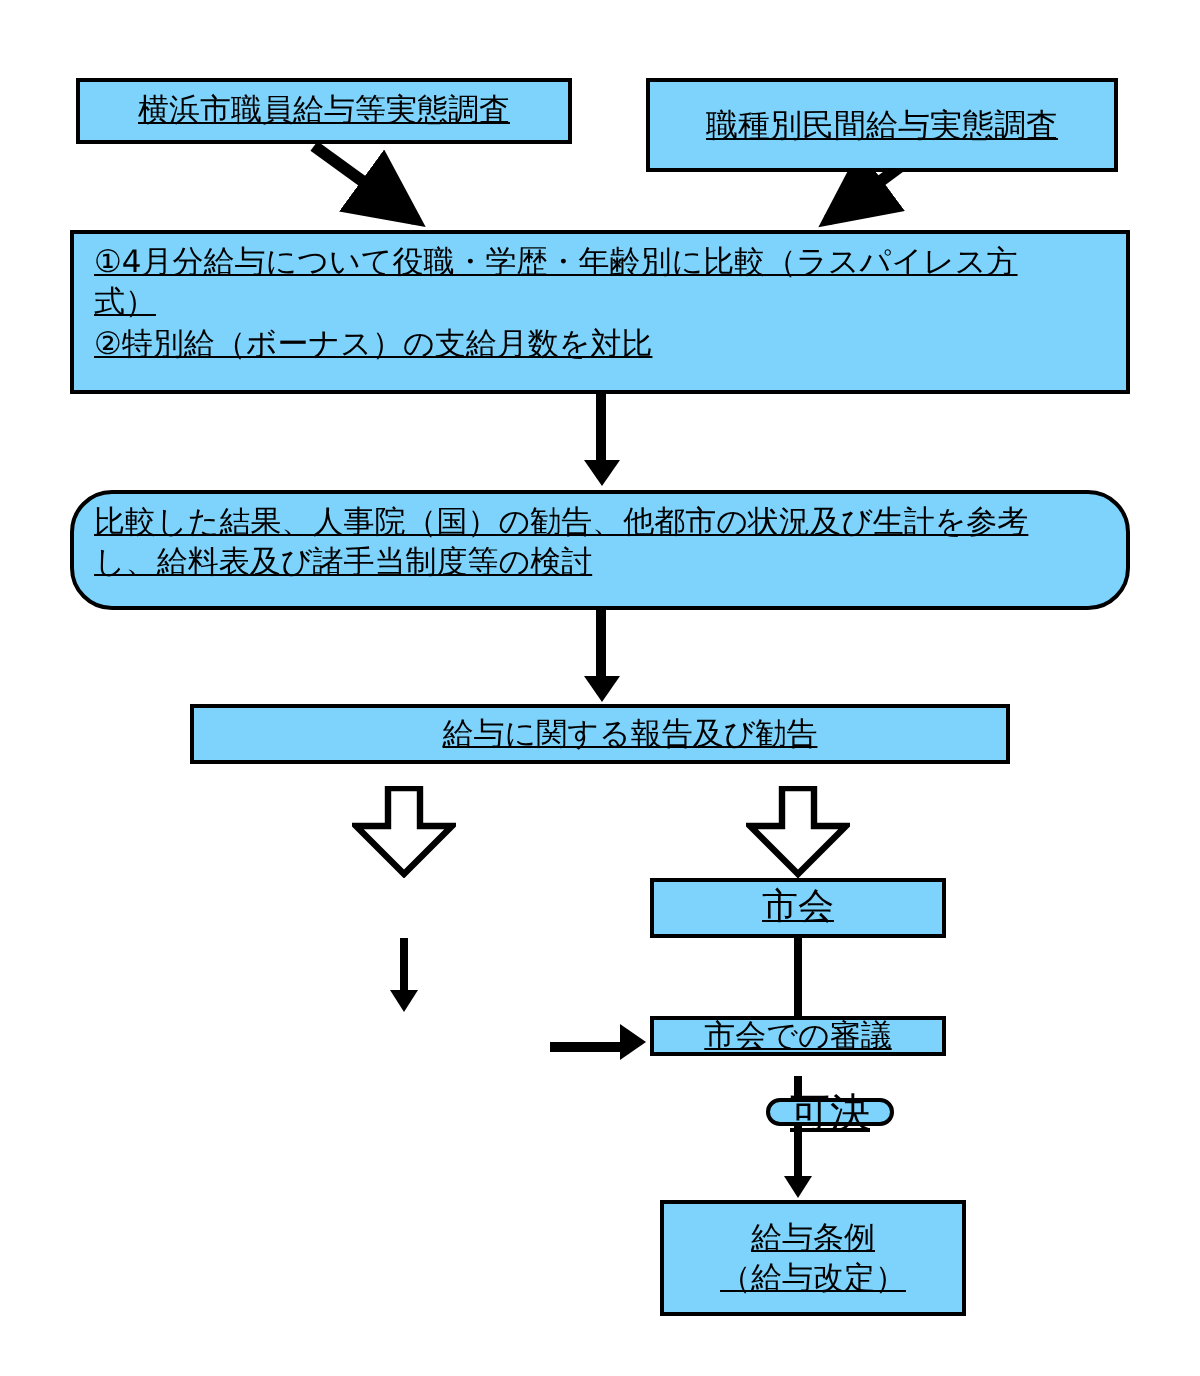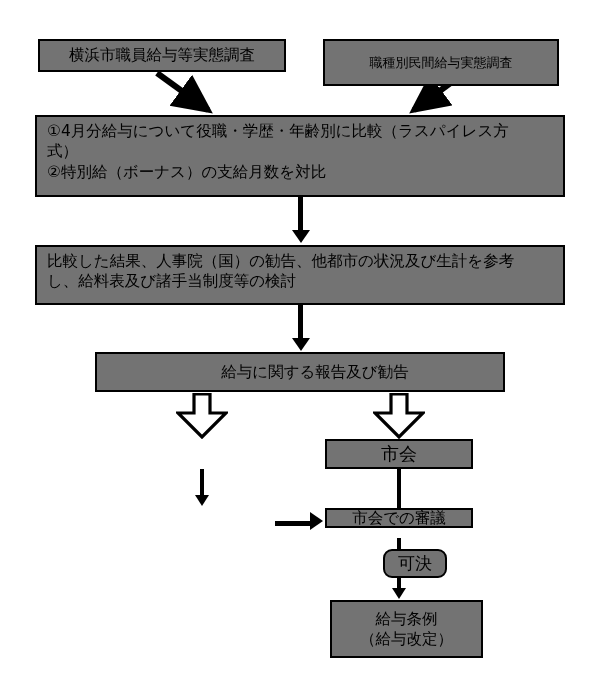--- a/index.html
+++ b/index.html
@@ -16,51 +16,52 @@
     width: 600px;
     height: 688px;
     background: #ffffff;
     overflow: hidden;
   }
   
   .box {
     position: absolute;
     box-sizing: border-box;
     border: 2px solid #000000;
-    background: #737373;
+    background: #7dd3fc;
     display: flex;
     align-items: center;
     justify-content: center;
     text-align: center;
     line-height: 1.32;
     z-index: 3;
+    text-decoration: underline;
   }
   .box.left-align {
     justify-content: flex-start;
     text-align: left;
     padding: 4px 24px 4px 10px;
     align-items: flex-start;
   }
   .box .txt {
     display: block;
     white-space: pre-line;
   }
   
   #box-survey-city    { left: 38px;  top: 39px;  width: 248px; height: 33px; font-size: 15.5px; }
-  #box-survey-private { left: 323px; top: 39px;  width: 236px; height: 47px; font-size: 13px; }
+  #box-survey-private { left: 323px; top: 39px;  width: 236px; height: 47px; font-size: 16px; }
   #box-compare        { left: 35px;  top: 115px; width: 530px; height: 82px; font-size: 15.5px; }
-  #box-review         { left: 35px;  top: 245px; width: 530px; height: 60px; font-size: 15.5px; }
-  #box-report         { left: 95px;  top: 352px; width: 410px; height: 40px; font-size: 15.5px; padding-left: 30px; }
+  #box-review         { left: 35px;  top: 245px; width: 530px; height: 60px; font-size: 15.5px; border-radius: 21px; }
+  #box-report         { left: 95px;  top: 352px; width: 410px; height: 30px; font-size: 15.5px; padding-left: 30px; }
   #box-mayor          { left: 128px; top: 439px; width: 147px; height: 30px; font-size: 15.5px; }
   #box-council        { left: 325px; top: 439px; width: 148px; height: 30px; font-size: 18px; }
   #box-bill           { left: 128px; top: 508px; width: 147px; height: 30px; font-size: 15.5px; }
   #box-deliberation   { left: 325px; top: 508px; width: 148px; height: 20px; font-size: 15.5px; }
   #box-passed {
-    left: 383px; top: 549px; width: 64px; height: 29px;
-    font-size: 17px; border-radius: 9px; z-index: 6;
+    left: 383px; top: 549px; width: 64px; height: 14px;
+    font-size: 20px; border-radius: 9px; z-index: 6;
   }
   #box-ordinance      { left: 330px; top: 600px; width: 153px; height: 58px; font-size: 15.5px; }
 
   
   .vline {
     position: absolute;
     background: #000000;
     width: 5px;
     z-index: 1;
   }

